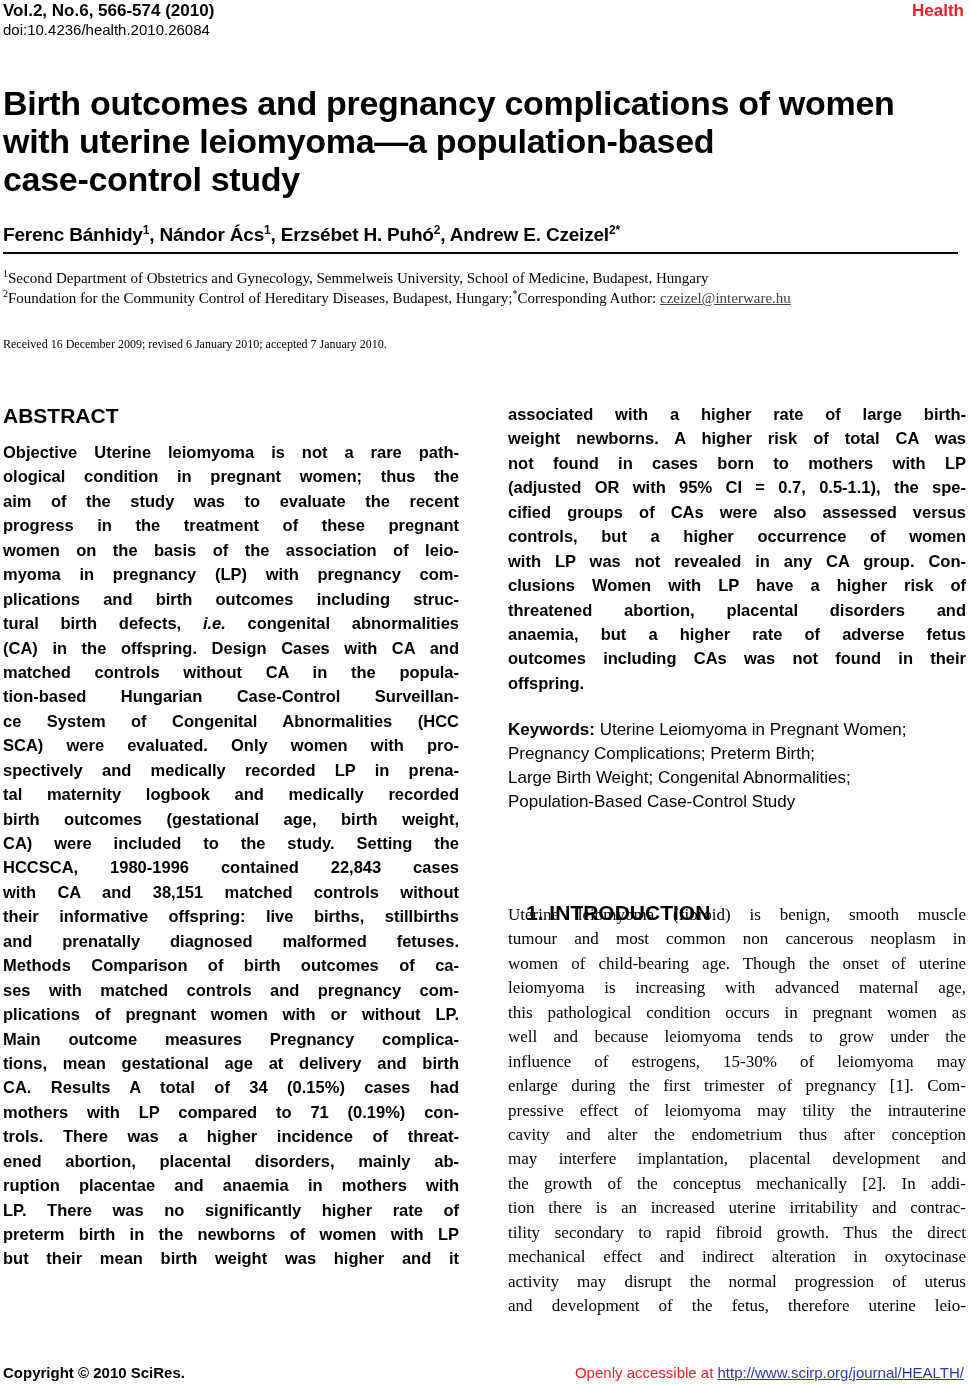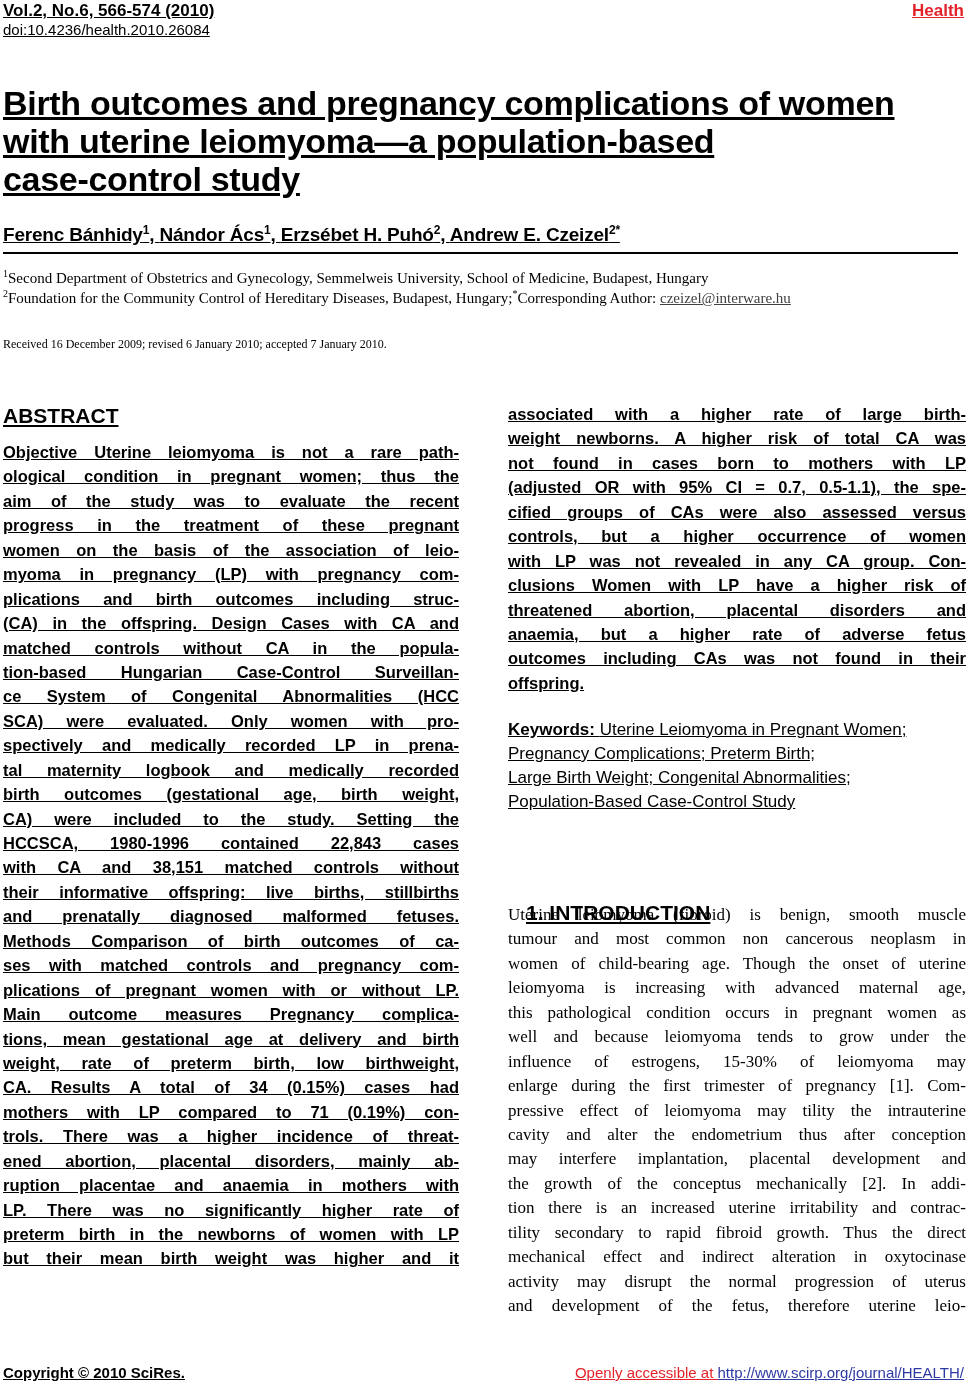--- a/index.html
+++ b/index.html
@@ -1,17 +1,17 @@
 <!DOCTYPE html>
 <html><head>
 <meta charset="utf-8">
 <style>
   html, body { margin: 0; padding: 0; background: #ffffff; }
   body { width: 970px; height: 1384px; position: relative; overflow: hidden; color: #000; }
-  .sans { font-family: "Liberation Sans", "DejaVu Sans", sans-serif; text-decoration: underline; }
+  .sans { font-family: "Liberation Sans", "DejaVu Sans", sans-serif; }
   .serif { font-family: "Liberation Serif", "DejaVu Serif", serif; }
 
   #hdr-vol { position: absolute; left: 3px; top: 0px; font-size: 17px; font-weight: bold; line-height: 22px; }
   #hdr-doi { position: absolute; left: 3px; top: 21px; font-size: 15px; line-height: 18px; }
   #hdr-journal { position: absolute; right: 6px; top: 0px; font-size: 17px; font-weight: bold; color: #e3222a; line-height: 22px; }
 
   #title { position: absolute; left: 3px; top: 84px; width: 965px; font-size: 34px; font-weight: bold; line-height: 38px; letter-spacing: -0.3px; }
   #title div { white-space: nowrap; }
 
   #authors { position: absolute; left: 3px; top: 222px; font-size: 19px; font-weight: bold; line-height: 26px; white-space: nowrap; letter-spacing: -0.2px; }
@@ -70,39 +70,39 @@
 <div id="abs-head" class="sans">ABSTRACT</div>
 
 <div id="left-col" class="col sans">
   <div class="abs-line">Objective Uterine leiomyoma is not a rare path-</div>
   <div class="abs-line">ological condition in pregnant women; thus the</div>
   <div class="abs-line">aim of the study was to evaluate the recent</div>
   <div class="abs-line">progress in the treatment of these pregnant</div>
   <div class="abs-line">women on the basis of the association of leio-</div>
   <div class="abs-line">myoma in pregnancy (LP) with pregnancy com-</div>
   <div class="abs-line">plications and birth outcomes including struc-</div>
+  <div class="abs-line"><span>tural birth defects, </span><i>i.e.</i><span> congenital abnormalities</span></div>
   <div class="abs-line">(CA) in the offspring. Design Cases with CA and</div>
   <div class="abs-line">matched controls without CA in the popula-</div>
   <div class="abs-line">tion-based Hungarian Case-Control Surveillan-</div>
   <div class="abs-line">ce System of Congenital Abnormalities (HCC</div>
   <div class="abs-line">SCA) were evaluated. Only women with pro-</div>
   <div class="abs-line">spectively and medically recorded LP in prena-</div>
   <div class="abs-line">tal maternity logbook and medically recorded</div>
   <div class="abs-line">birth outcomes (gestational age, birth weight,</div>
   <div class="abs-line">CA) were included to the study. Setting the</div>
   <div class="abs-line">HCCSCA, 1980-1996 contained 22,843 cases</div>
   <div class="abs-line">with CA and 38,151 matched controls without</div>
   <div class="abs-line">their informative offspring: live births, stillbirths</div>
   <div class="abs-line">and prenatally diagnosed malformed fetuses.</div>
   <div class="abs-line">Methods Comparison of birth outcomes of ca-</div>
   <div class="abs-line">ses with matched controls and pregnancy com-</div>
   <div class="abs-line">plications of pregnant women with or without LP.</div>
   <div class="abs-line">Main outcome measures Pregnancy complica-</div>
   <div class="abs-line">tions, mean gestational age at delivery and birth</div>
-  <div class="abs-line">weight, rate of preterm birth, low birthweight,</div>
   <div class="abs-line">CA. Results A total of 34 (0.15%) cases had</div>
   <div class="abs-line">mothers with LP compared to 71 (0.19%) con-</div>
   <div class="abs-line">trols. There was a higher incidence of threat-</div>
   <div class="abs-line">ened abortion, placental disorders, mainly ab-</div>
   <div class="abs-line">ruption placentae and anaemia in mothers with</div>
   <div class="abs-line">LP. There was no significantly higher rate of</div>
   <div class="abs-line">preterm birth in the newborns of women with LP</div>
   <div class="abs-line">but their mean birth weight was higher and it</div>
 </div>
 

